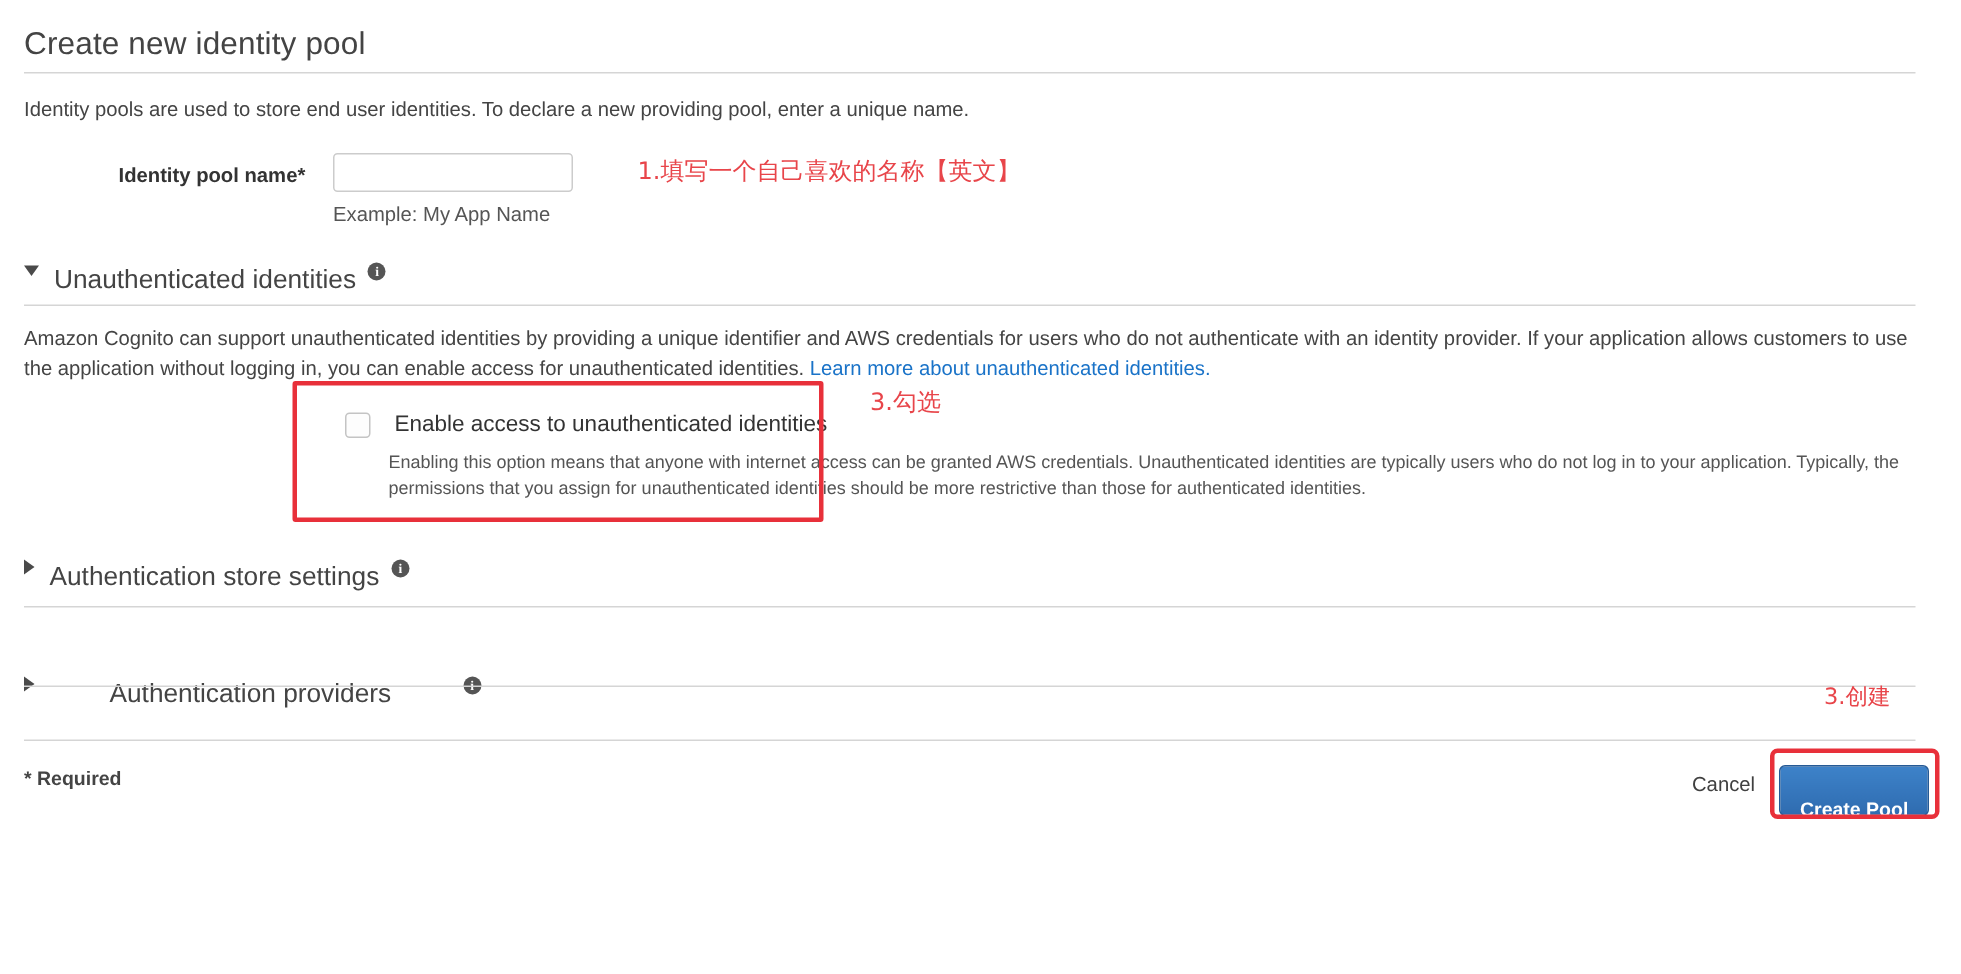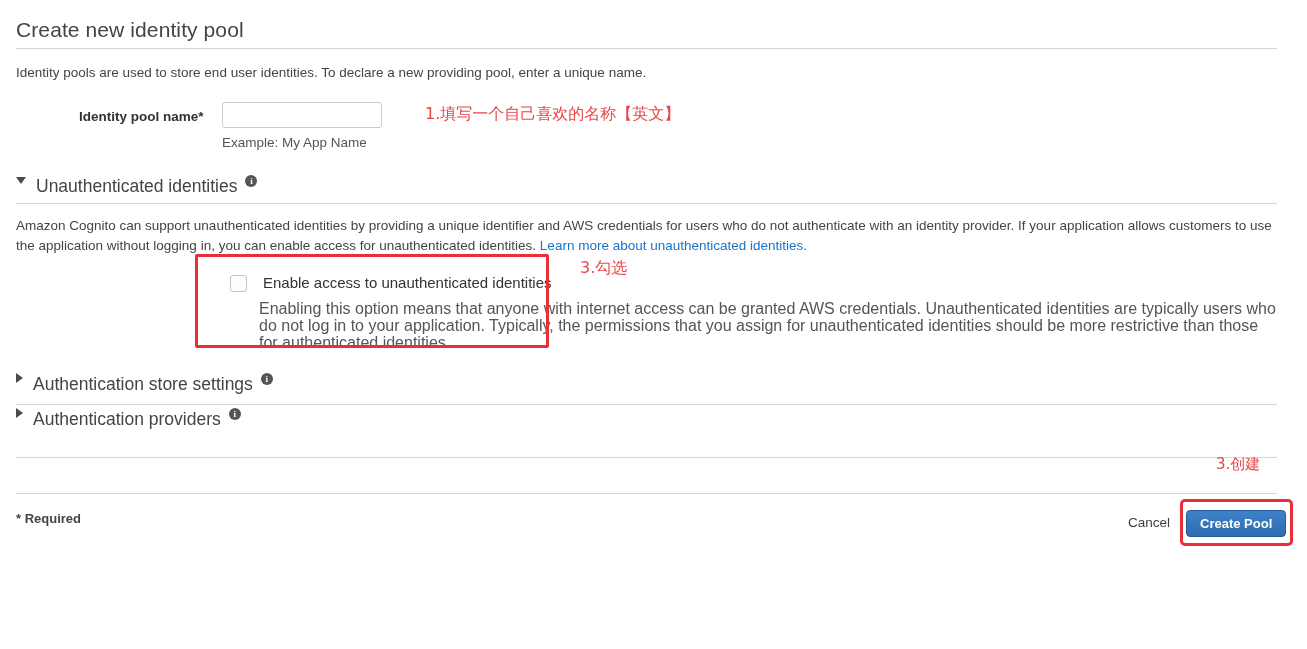--- a/index.html
+++ b/index.html
@@ -97,21 +97,21 @@
     position: absolute;
     left: 16px;
     height: 24px;
     display: flex;
     align-items: flex-start;
     cursor: pointer;
     user-select: none;
   }
   .section-head.s1 { top: 175px; }
   .section-head.s2 { top: 373px; }
-  .section-head.s3 { top: 408px; }
+  .section-head.s3 { top: 451px; gap: 40px; }
 
   .tri {
     width: 0; height: 0;
     margin-right: 10px;
     flex: none;
   }
   .tri.down {
     border-left: 5.5px solid transparent;
     border-right: 5.5px solid transparent;
     border-top: 7px solid #4a4a4a;
@@ -193,21 +193,21 @@
     font-size: 15px;
     color: #333333;
     line-height: 18px;
     cursor: pointer;
   }
   .chk-help {
     position: absolute;
     left: 259px;
     top: 300px;
     width: 1020px;
-    font-size: 16px;
+    font-size: 12px;
     color: #555555;
     line-height: 17px;
   }
 
   
   .required-note {
     position: absolute;
     left: 16px;
     top: 511px;
     font-size: 13px;
@@ -222,21 +222,21 @@
     color: #404040;
     text-decoration: none;
     cursor: pointer;
   }
 
   .create-btn {
     position: absolute;
     left: 1186px;
     top: 510px;
     height: 27px;
-    padding: 0 13px;
+    padding: 16px 13px;
     box-sizing: border-box;
     background: linear-gradient(180deg, #3d82c9 0%, #2f6cb0 100%);
     border: 1px solid #255a96;
     border-radius: 4px;
     color: #ffffff;
     font-family: "Liberation Sans", sans-serif;
     font-size: 13px;
     font-weight: bold;
     cursor: pointer;
     line-height: 25px;

